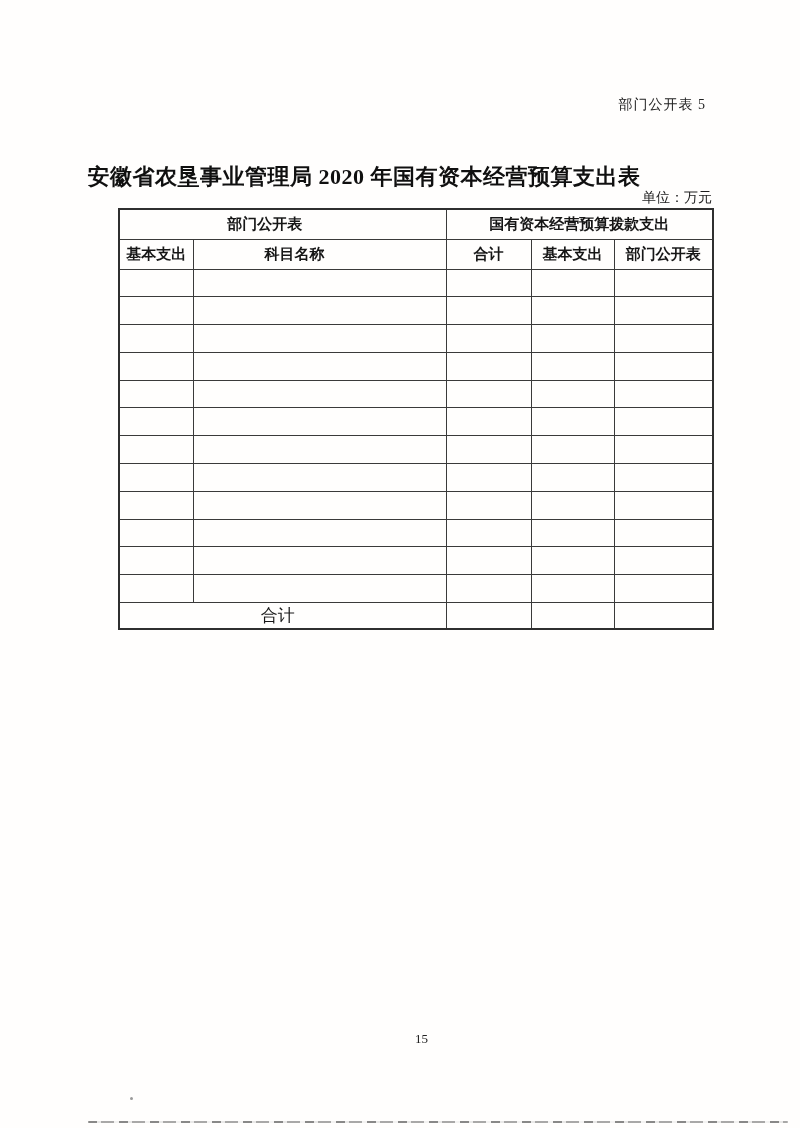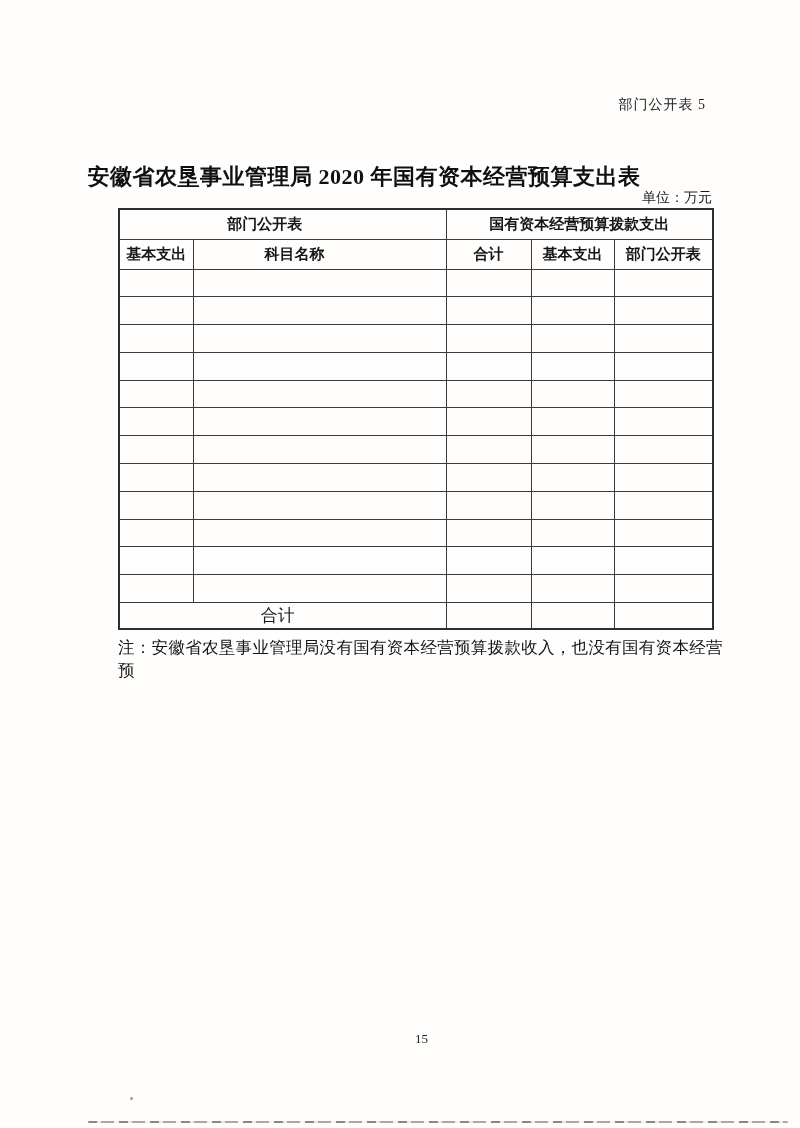--- a/index.html
+++ b/index.html
@@ -194,21 +194,20 @@
       <tr>
         <td colspan="2" class="total-label">合计</td>
         <td></td>
         <td></td>
         <td></td>
       </tr>
     </tfoot>
   </table>
 
   <div class="note">
-    <div>注：安徽省农垦事业管理局没有国有资本经营预算拨款收入，也没有国有资本经营预</div>
   </div>
 
   <div class="page-number">15</div>
 
   <div class="scan-line"></div>
   <div class="scan-dot"></div>
 
 </div>
 
 </body></html>

